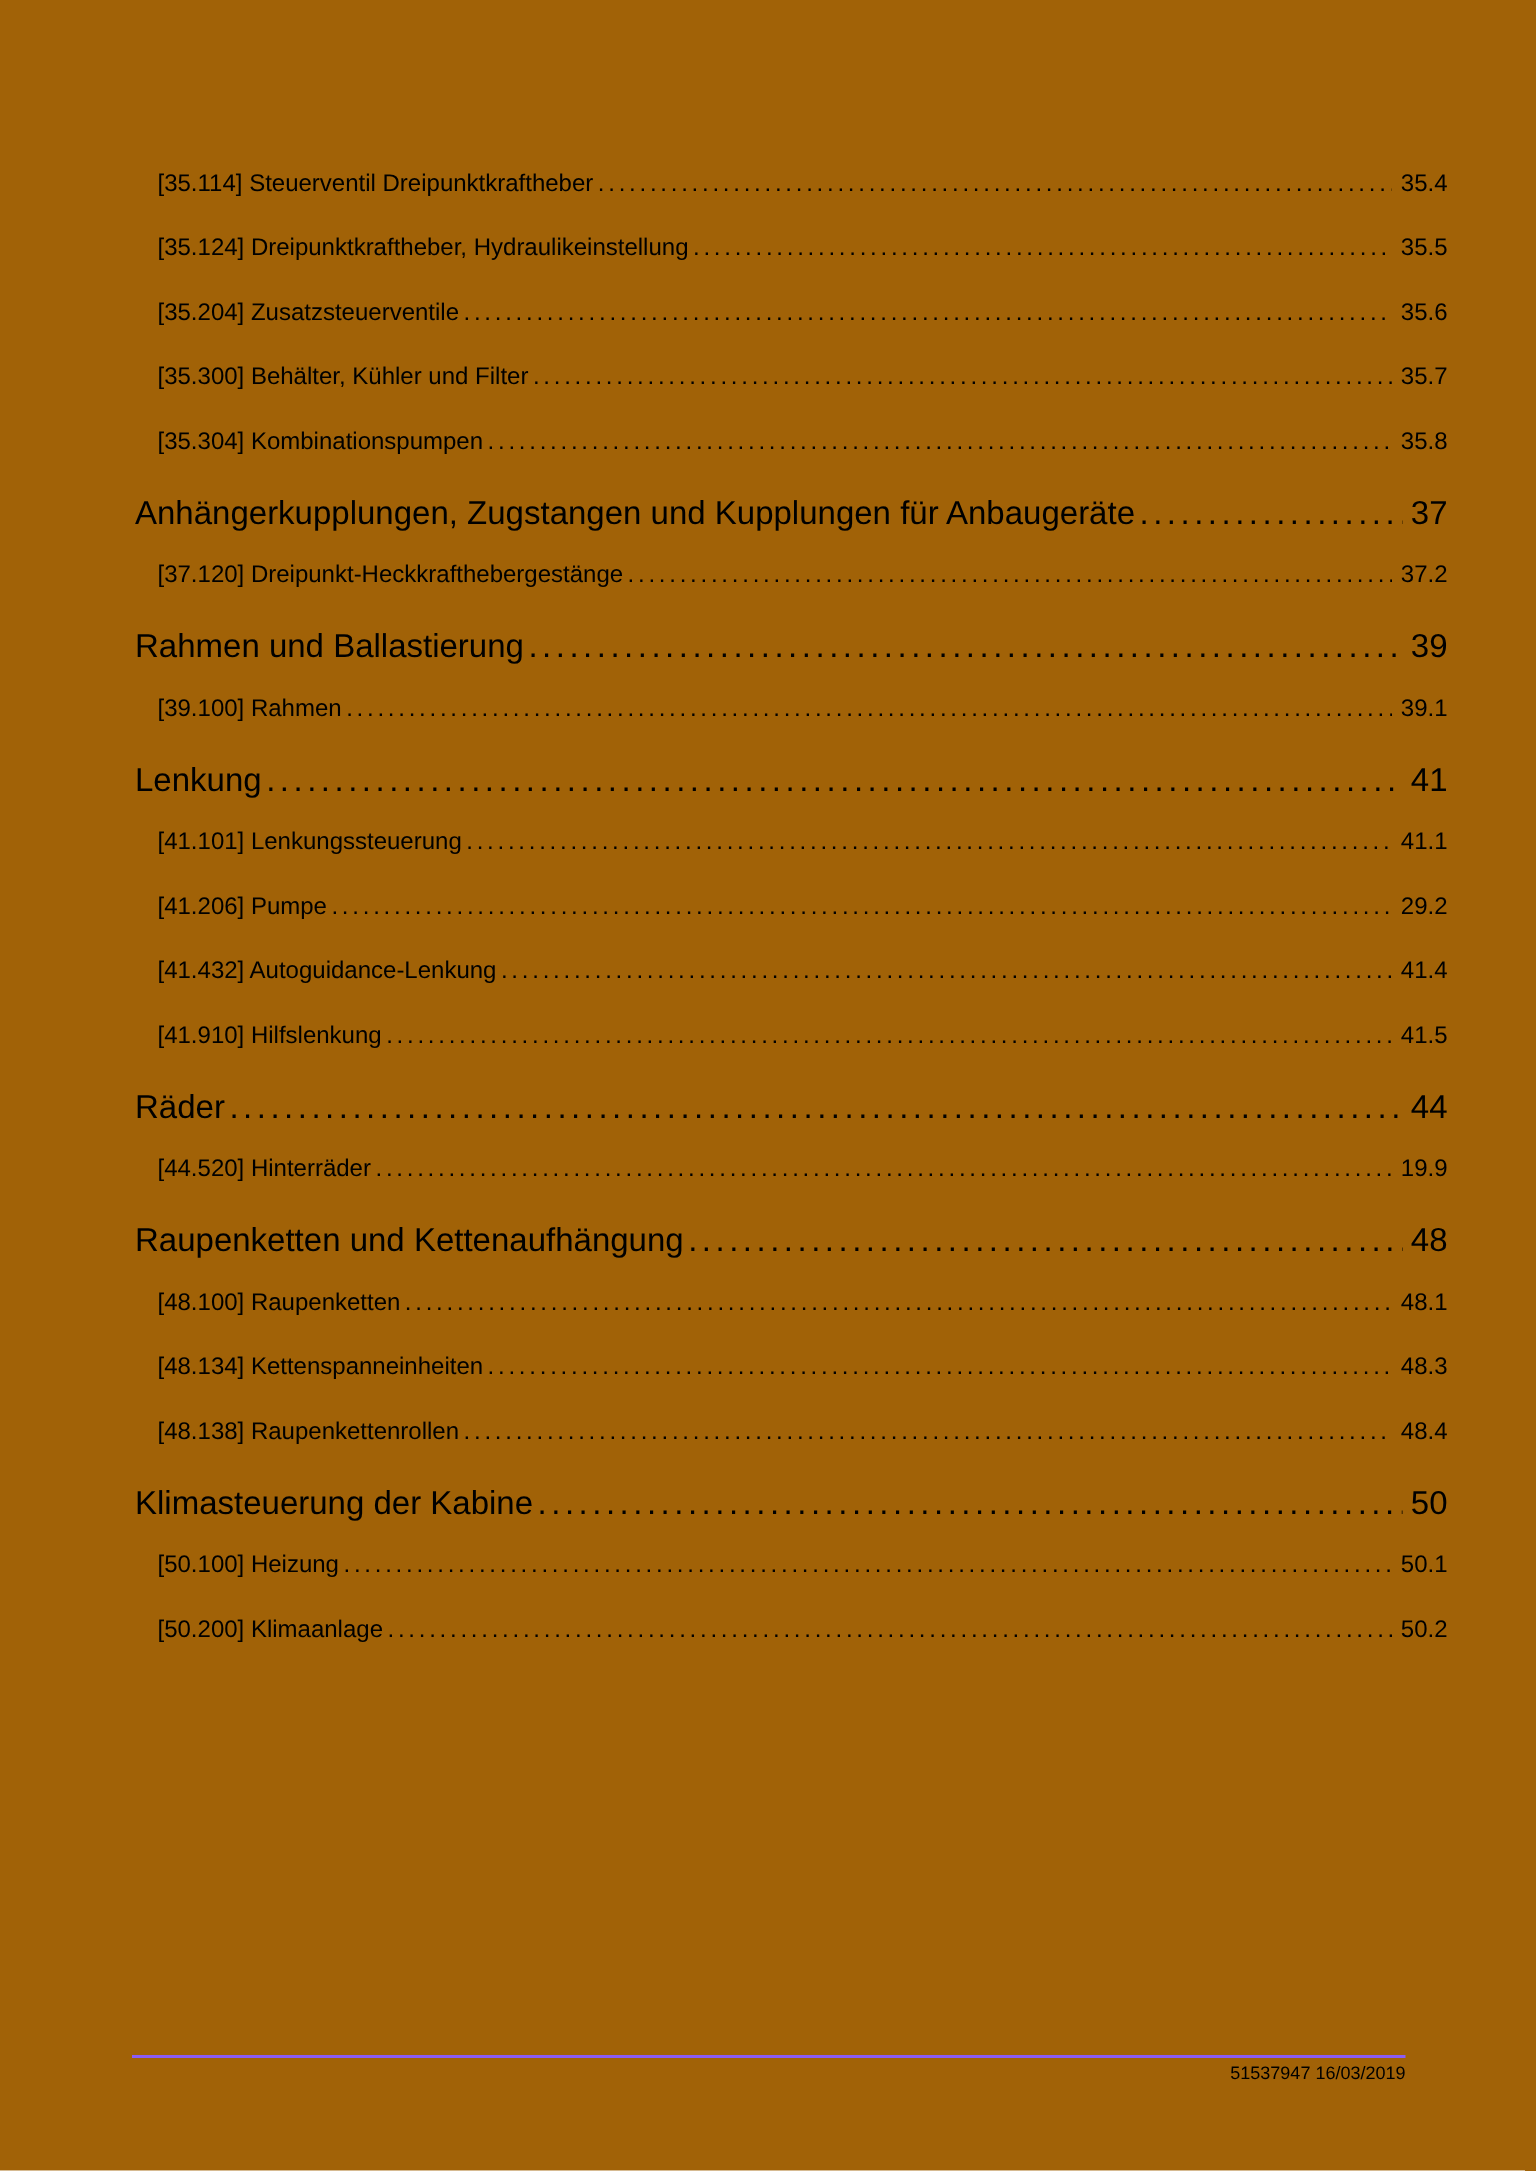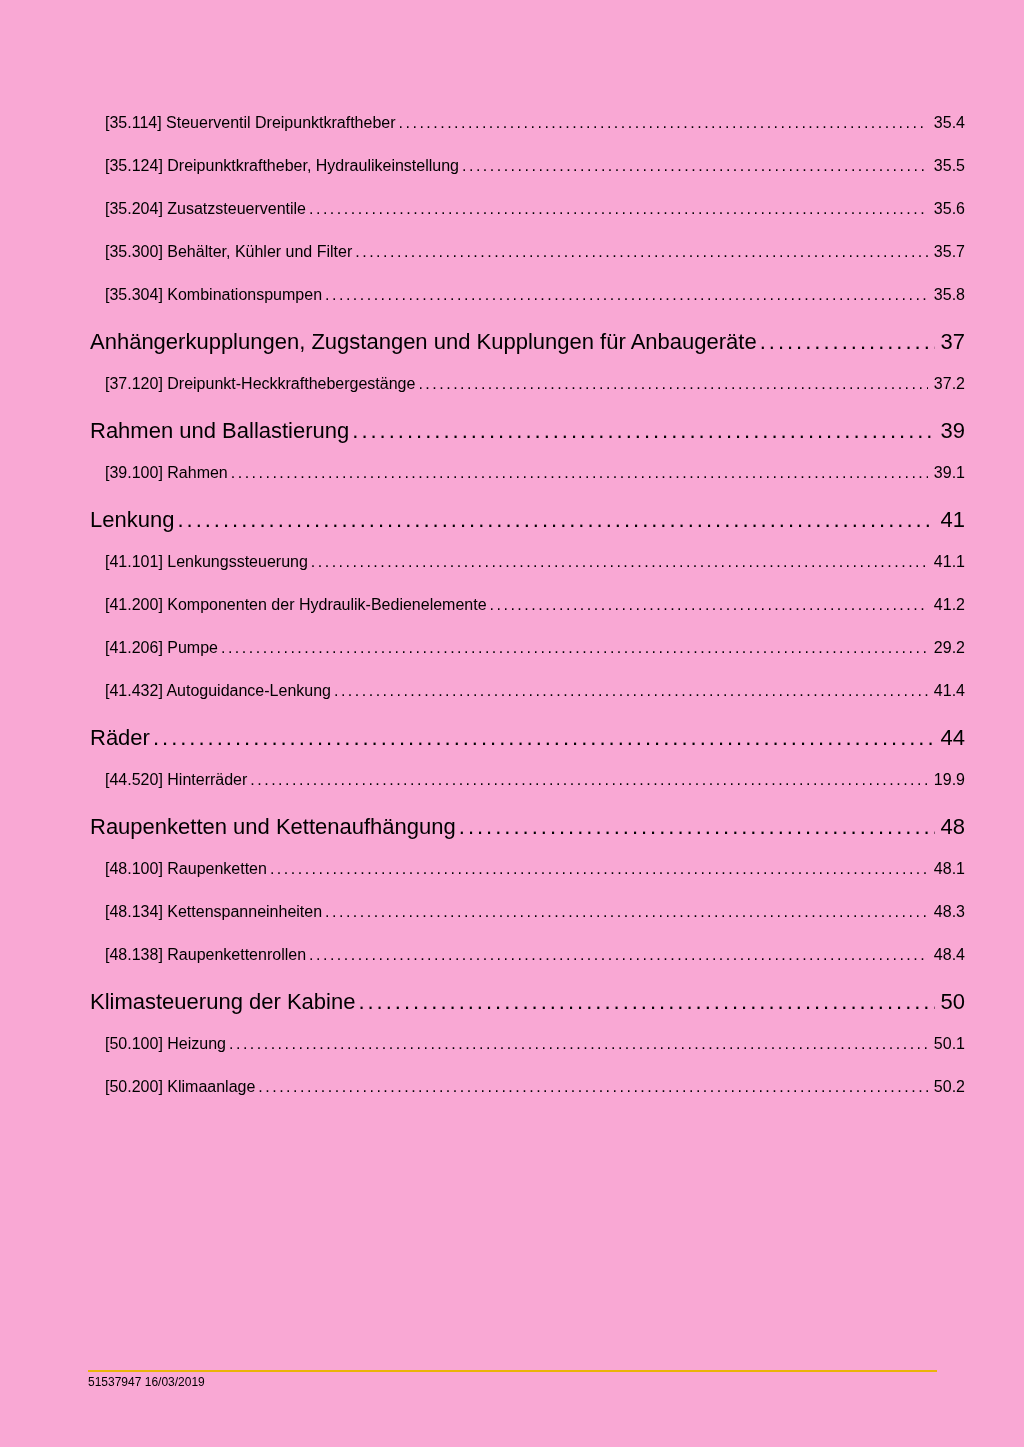--- a/index.html
+++ b/index.html
@@ -4,21 +4,21 @@
 <style>
   * { margin: 0; padding: 0; box-sizing: border-box; }
   html, body { background: #ffffff; }
   body { font-family: "Liberation Sans", sans-serif; color: #000; }
 
   .page {
     position: relative;
     width: 1024px;
     height: 1447px;
     margin: 0 auto;
-    background: #f9a8d4;
+    background: #a16207;
     overflow: hidden;
   }
 
   .toc {
     position: absolute;
     top: 113px;
     left: 90px;
     right: 59px;
   }
 
@@ -65,22 +65,22 @@
   .page-num {
     white-space: nowrap;
     flex: 0 0 auto;
   }
 
   .footer {
     position: absolute;
     left: 88px;
     top: 1370px;
     width: 849px;
-    border-top: 2px solid #eab308;
-    text-align: left;
+    border-top: 2px solid #8b5cf6;
+    text-align: right;
     font-size: 12px;
     padding-top: 3px;
   }
 </style>
 </head>
 <body>
 
 <div class="page">
 
   <div class="toc" id="toc-list">
@@ -133,33 +133,33 @@
         <span class="label">Lenkung</span>
         <span class="leader"></span>
         <span class="page-num">41</span>
       </div>
       <div class="toc-row item">
         <span class="label">[41.101] Lenkungssteuerung</span>
         <span class="leader"></span>
         <span class="page-num">41.1</span>
       </div>
       <div class="toc-row item">
-        <span class="label">[41.200] Komponenten der Hydraulik-Bedienelemente</span>
-        <span class="leader"></span>
-        <span class="page-num">41.2</span>
-      </div>
-      <div class="toc-row item">
         <span class="label">[41.206] Pumpe</span>
         <span class="leader"></span>
         <span class="page-num">29.2</span>
       </div>
       <div class="toc-row item">
         <span class="label">[41.432] Autoguidance-Lenkung</span>
         <span class="leader"></span>
         <span class="page-num">41.4</span>
+      </div>
+      <div class="toc-row item">
+        <span class="label">[41.910] Hilfslenkung</span>
+        <span class="leader"></span>
+        <span class="page-num">41.5</span>
       </div>
       <div class="toc-row heading">
         <span class="label">Räder</span>
         <span class="leader"></span>
         <span class="page-num">44</span>
       </div>
       <div class="toc-row item">
         <span class="label">[44.520] Hinterräder</span>
         <span class="leader"></span>
         <span class="page-num">19.9</span>

